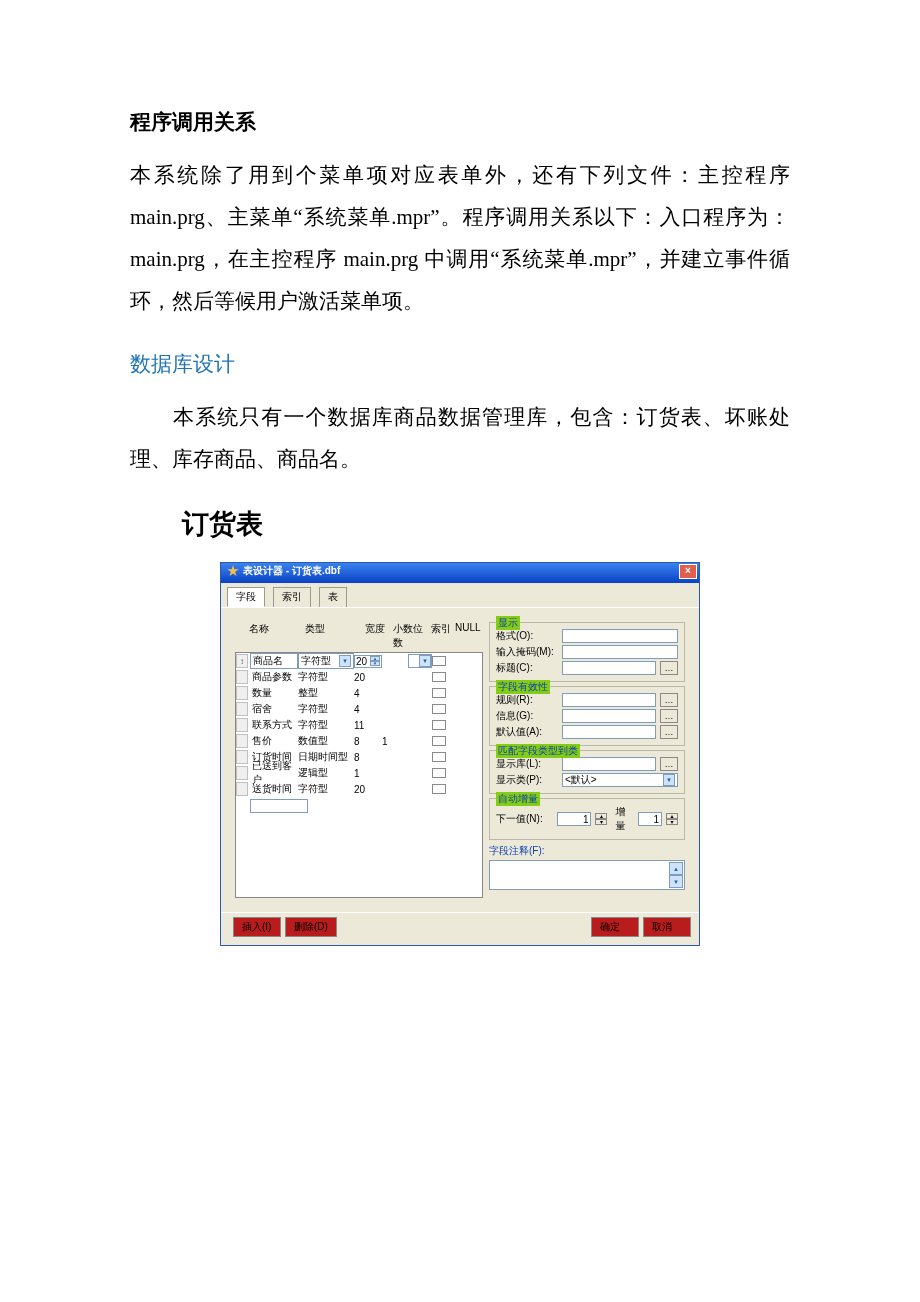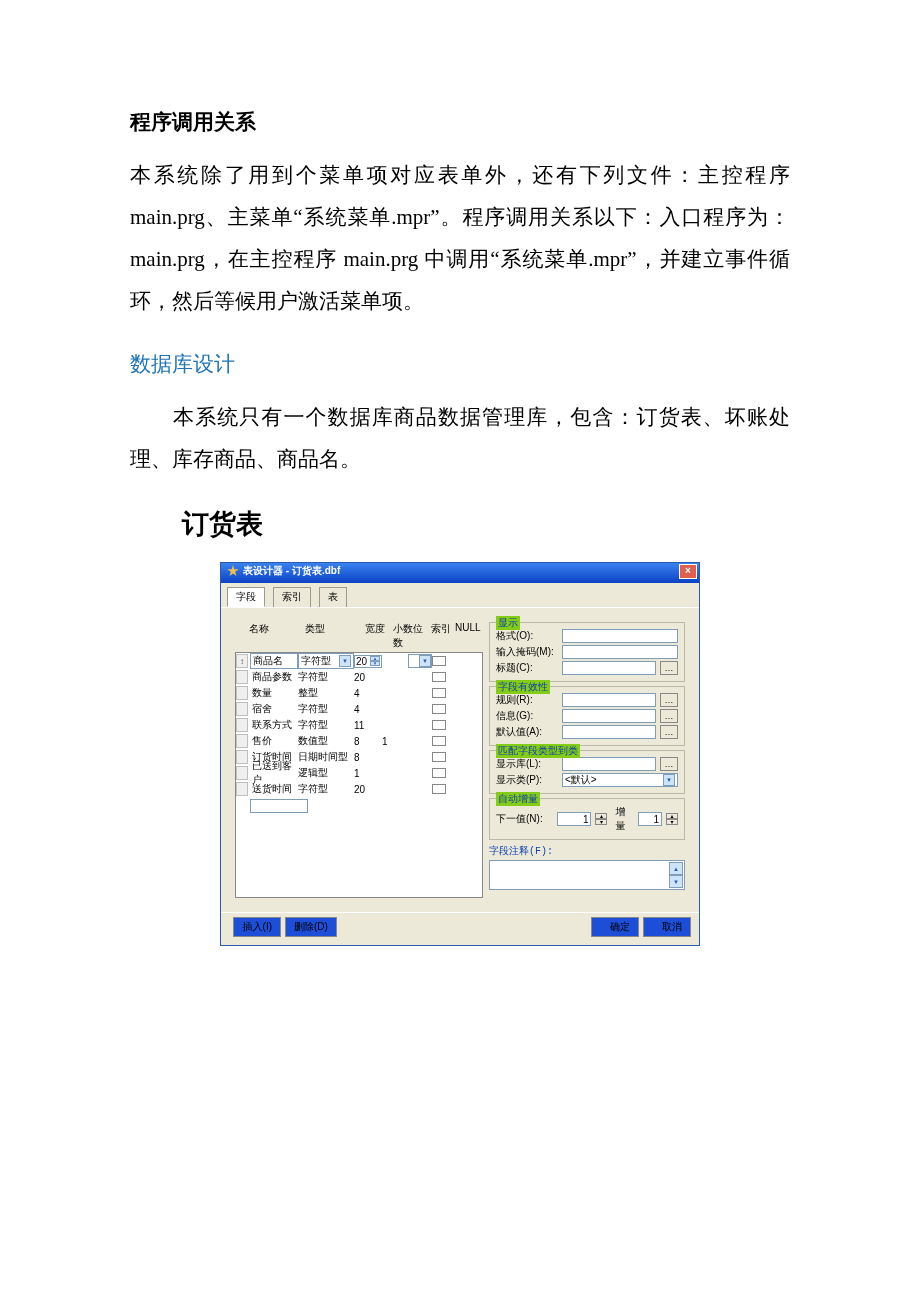--- a/index.html
+++ b/index.html
@@ -233,24 +233,24 @@
     display: flex;
     padding: 4px 8px 8px 8px;
     background: #ece9d8;
     border-top: 1px solid #fff;
   }
   .footer .spacer { flex: 1; }
   .winbtn {
     min-width: 48px;
     padding: 2px 8px;
     border: 1px solid #888;
-    background: #1d4ed8;
+    background: #b91c1c;
     font-size: 10px;
     margin-left: 4px;
-    text-align: right;
+    text-align: left;
   }
 </style>
 </head>
 <body>
 
 <div class="page">
 
   <div class="content-rel">
     <div class="h1">程序调用关系</div>
     <div class="para">本系统除了用到个菜单项对应表单外，还有下列文件：主控程序 main.prg、主菜单“系统菜单.mpr”。程序调用关系以下：入口程序为：main.prg，在主控程序 main.prg 中调用“系统菜单.mpr”，并建立事件循环，然后等候用户激活菜单项。</div>
@@ -448,21 +448,21 @@
                   </div>
                 <div class="flabel" style="width:auto;margin-left:4px;">增量</div>
                 <div class="finput" style="flex:0 0 24px;justify-content:flex-end;">1</div>
                 <div class="spin2">
                     <div>▴</div>
                     <div>▾</div>
                   </div>
               </div>
             </div>
 
-            <div style="color:#0a3fb0;margin:2px 0;font-family:Liberation Mono, monospace;">字段注释(F):</div>
+            <div style="color:#0a3fb0;margin:2px 0;">字段注释(F):</div>
             <div class="comment-box">
               <div class="scroll-arrow">▴</div>
               <div class="scroll-arrow">▾</div>
             </div>
           </div>
         </div>
 
         <div class="footer">
           <div class="winbtn">插入(I)</div>
           <div class="winbtn">删除(D)</div>

